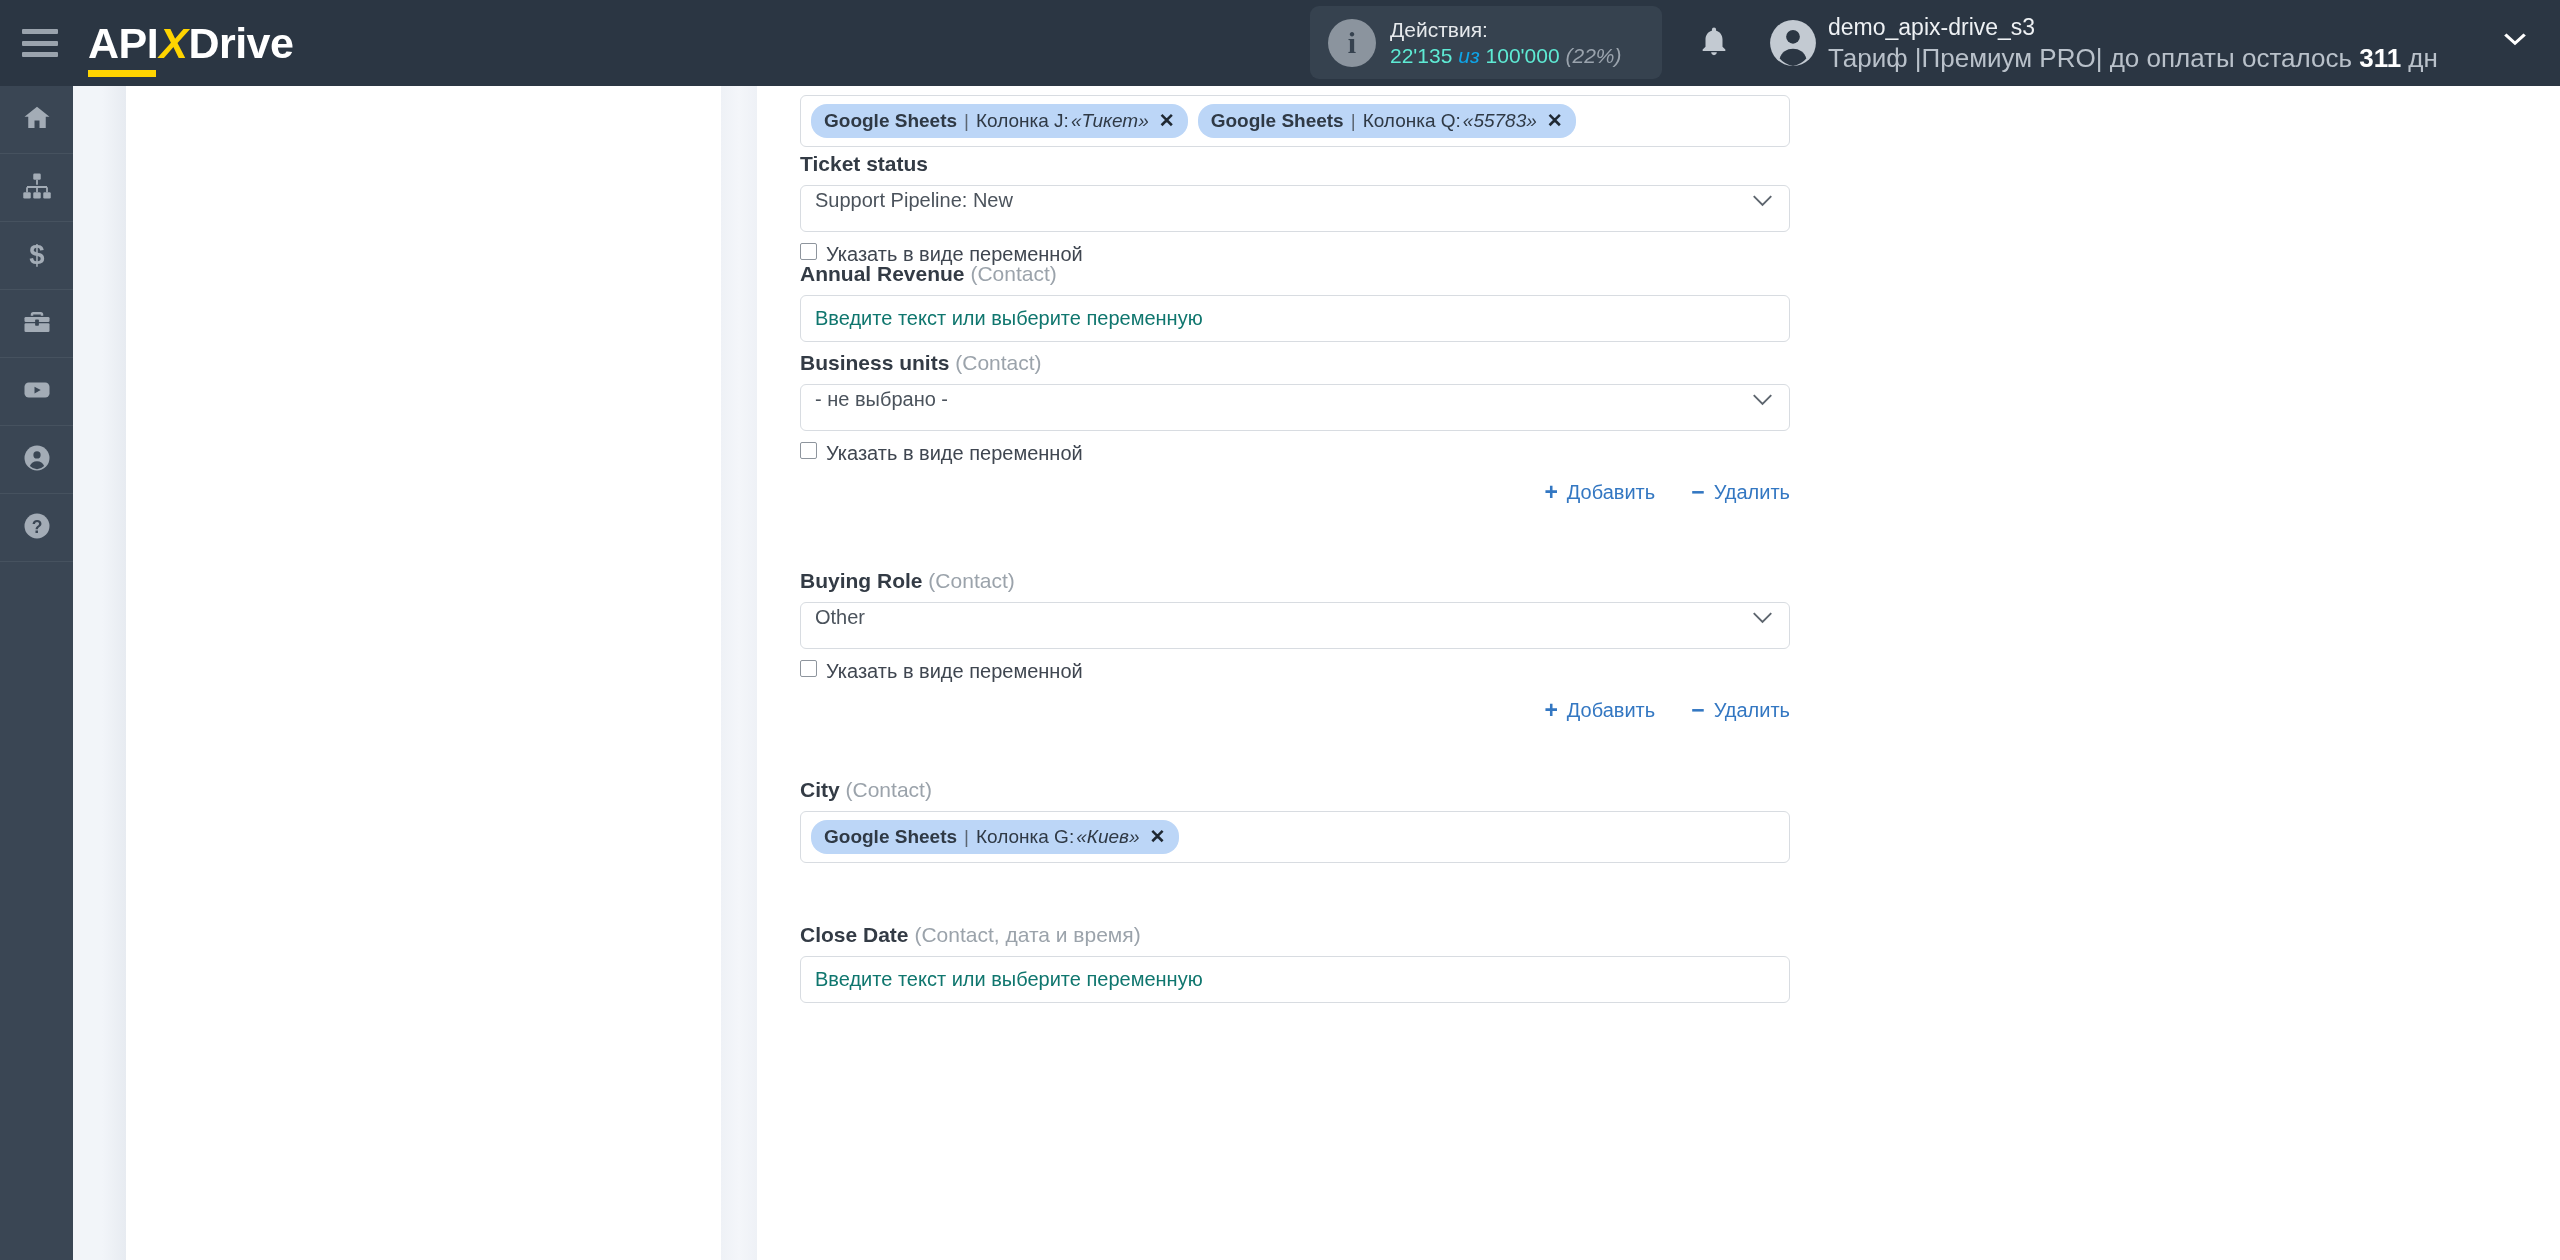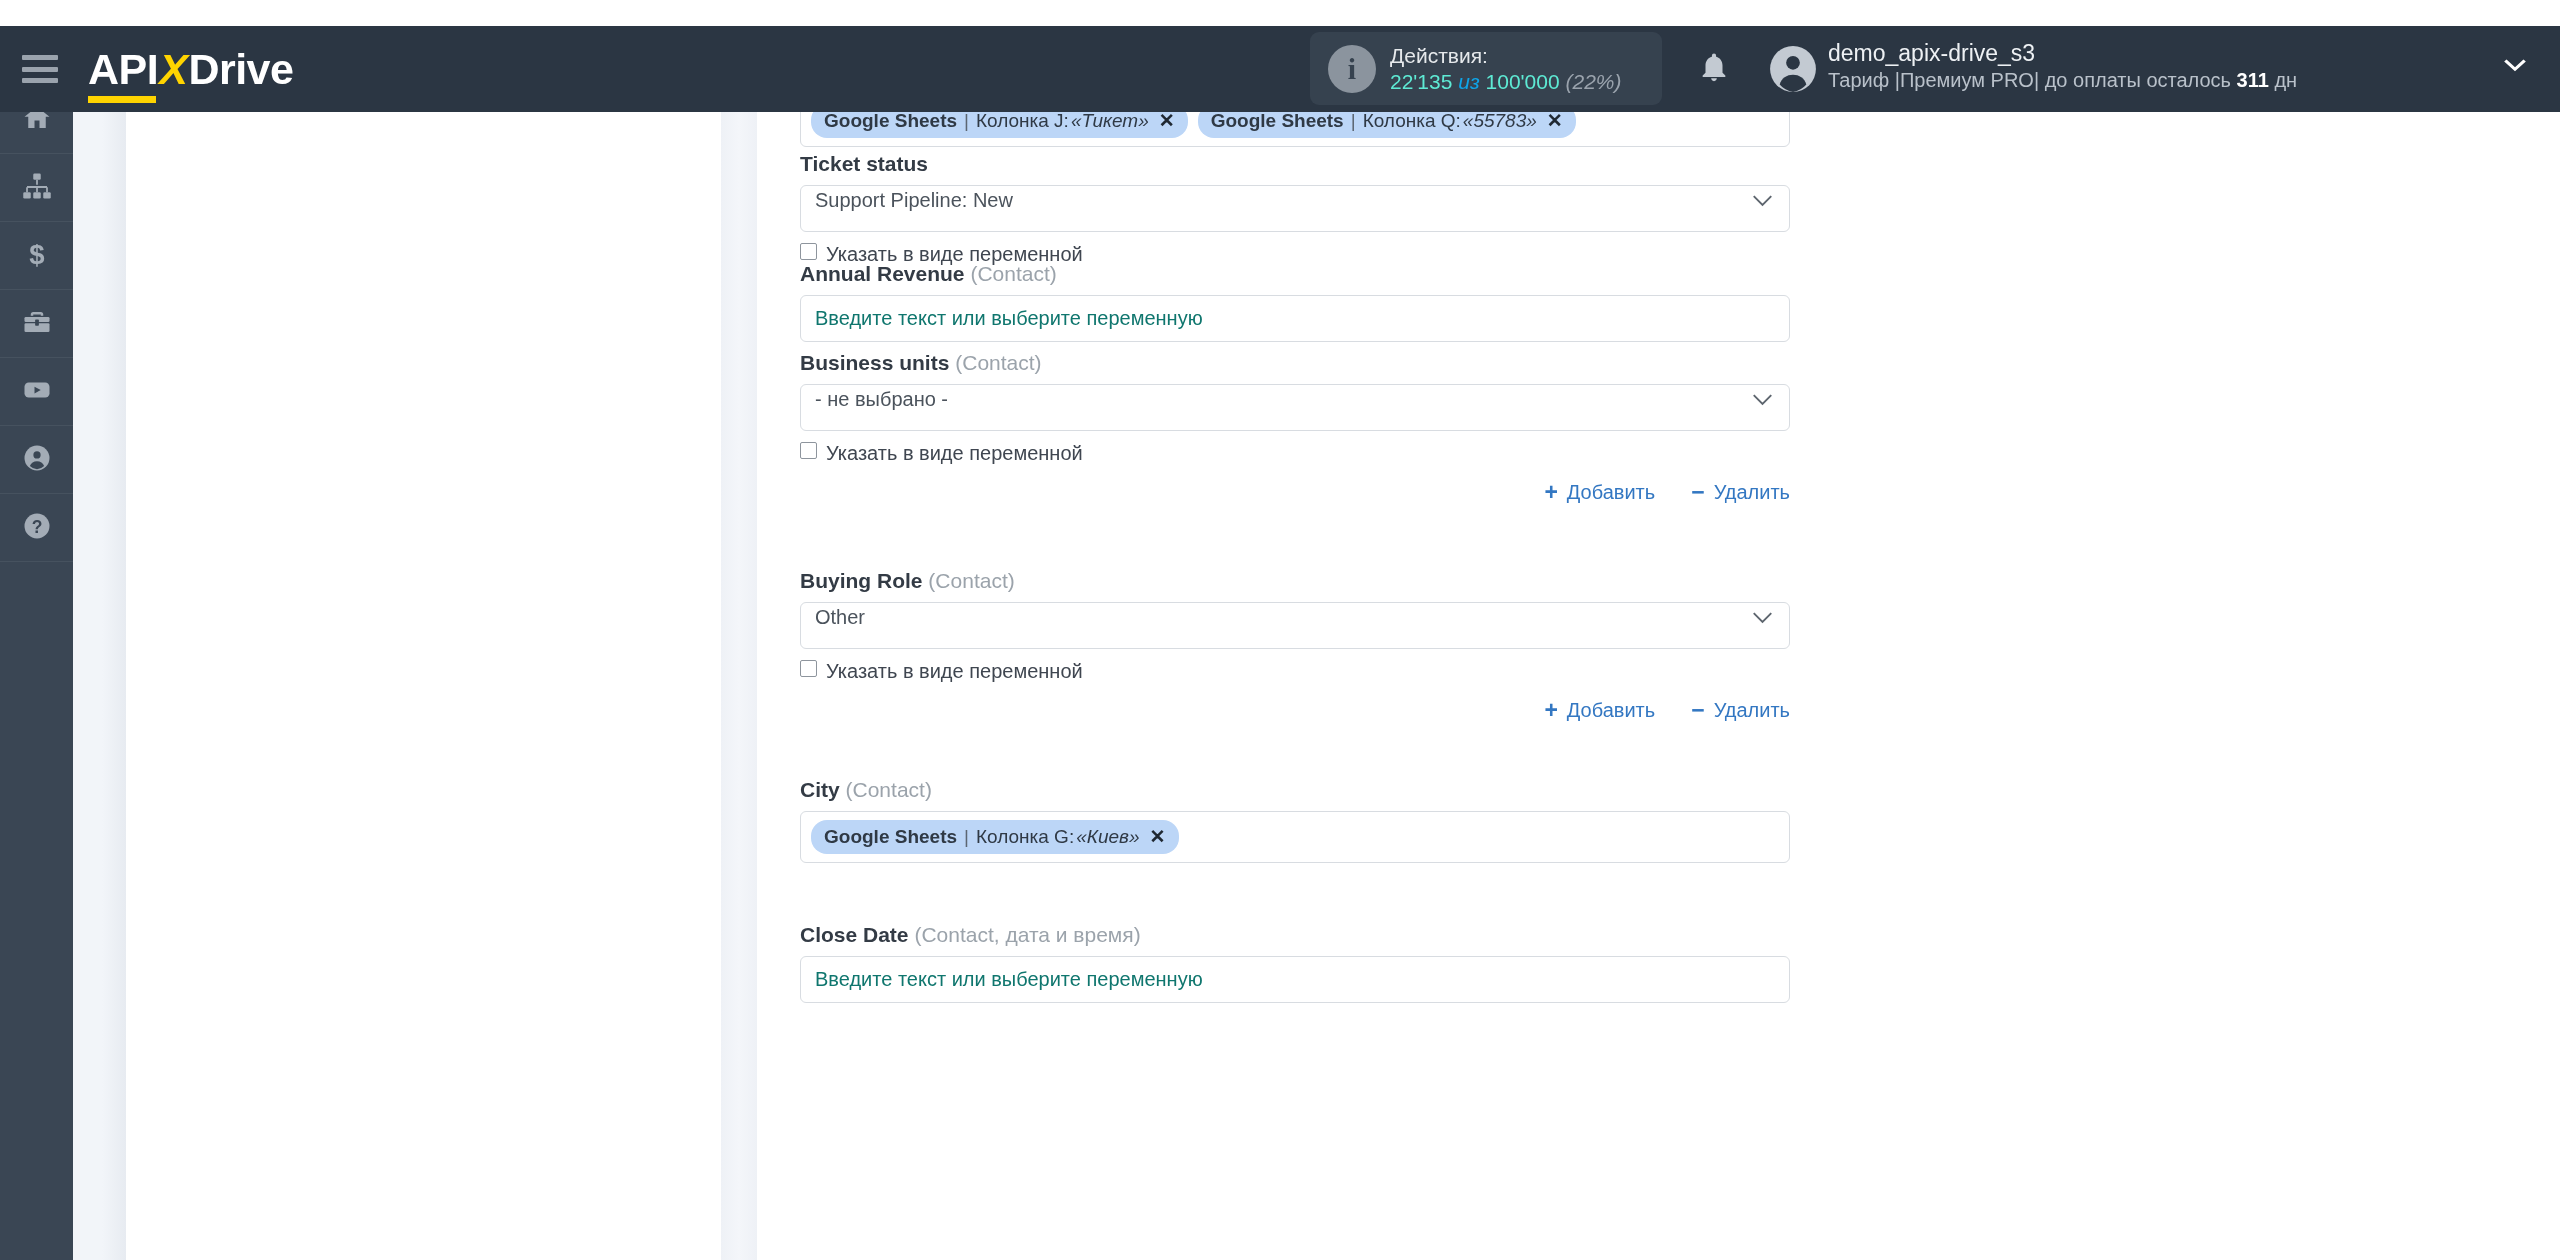--- a/index.html
+++ b/index.html
@@ -10,21 +10,20 @@
     overflow: hidden;
   }
 
   
   .topbar {
     position: absolute; top: 0; left: 0;
     width: 2560px; height: 86px;
     background: #2b3643;
     display: flex; align-items: center;
     z-index: 20;
-    margin-top: 26px;
   }
   .hamburger {
     width: 36px; height: 28px;
     margin-left: 22px; margin-right: 30px;
     display: flex; flex-direction: column; justify-content: space-between;
     cursor: pointer;
   }
   .hamburger span {
     display: block; height: 5px; width: 100%;
     background: #9aa3ad; border-radius: 1px;
@@ -59,21 +58,21 @@
   .actions-title { color: #e6e9ec; font-size: 21px; }
   .actions-nums { font-size: 21px; }
   .actions-nums .num { color: #5eead4; }
   .actions-nums .mid { color: #0ea5e9; font-style: italic; }
   .actions-nums .pct { color: #9aa3ad; font-style: italic; }
 
   .bell { position: absolute; left: 1697px; top: 22px; cursor: pointer; }
   .avatar-wrap { position: absolute; left: 1768px; top: 16px; }
   .user-info { position: absolute; left: 1828px; top: 13px; line-height: 1.28; }
   .user-name { color: #eef1f4; font-size: 23px; }
-  .user-tariff { color: #b9c1ca; font-size: 20px; }
+  .user-tariff { color: #b9c1ca; font-size: 26px; }
   .user-tariff b { color: #ffffff; }
   .head-chevron { position: absolute; left: 2502px; top: 32px; cursor: pointer; }
 
   
   .rail {
     position: absolute; top: 86px; left: 0;
     width: 73px; height: 1174px;
     background: #3a4654;
   }
   .rail-item {

